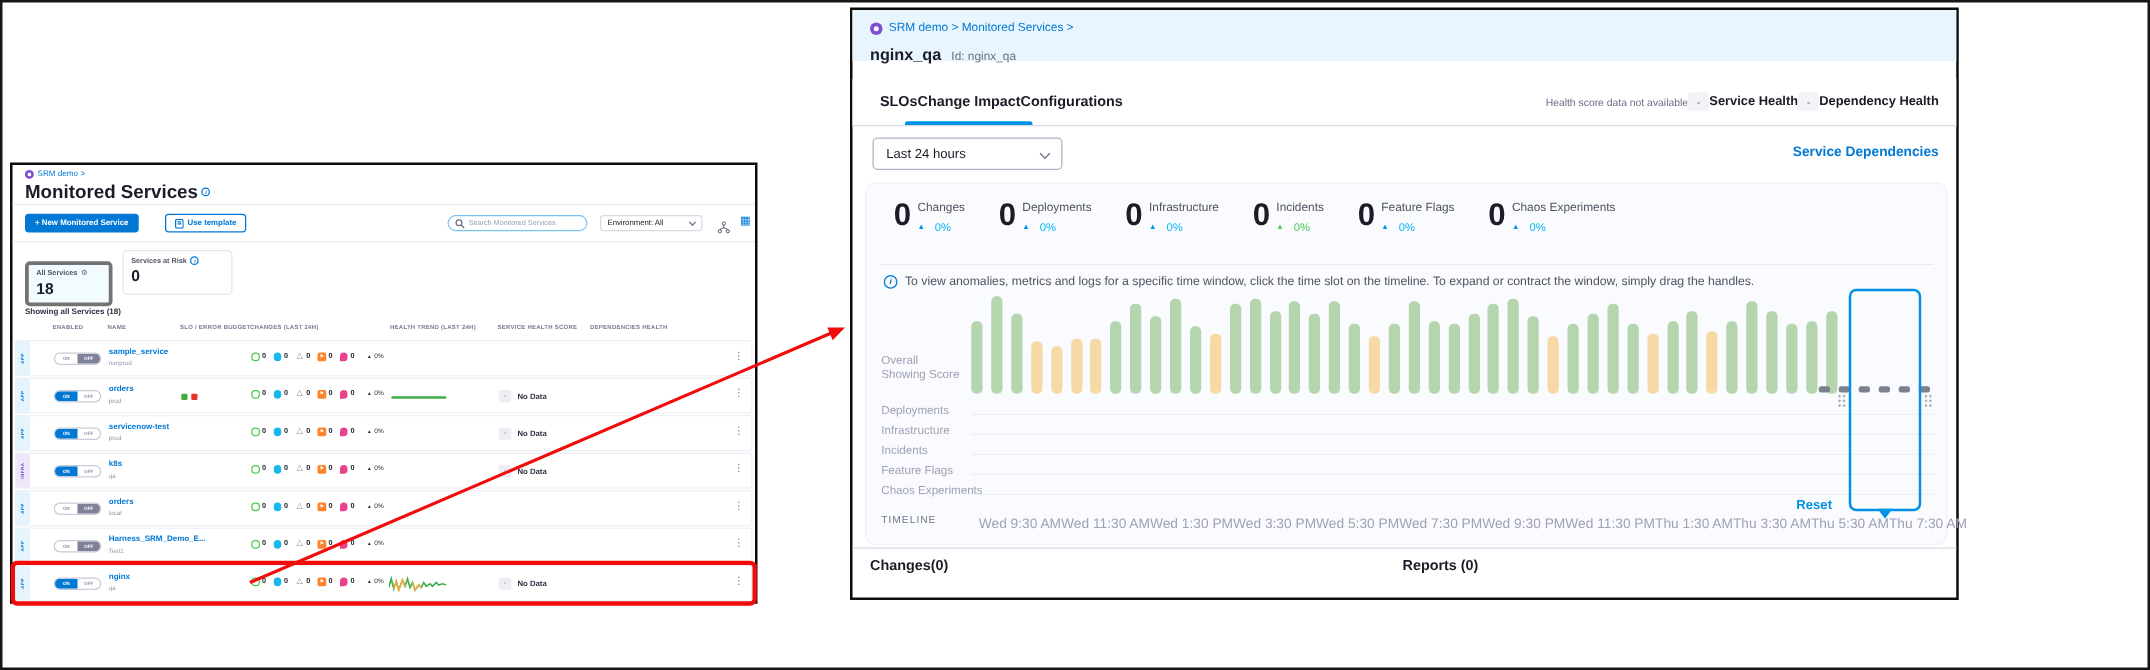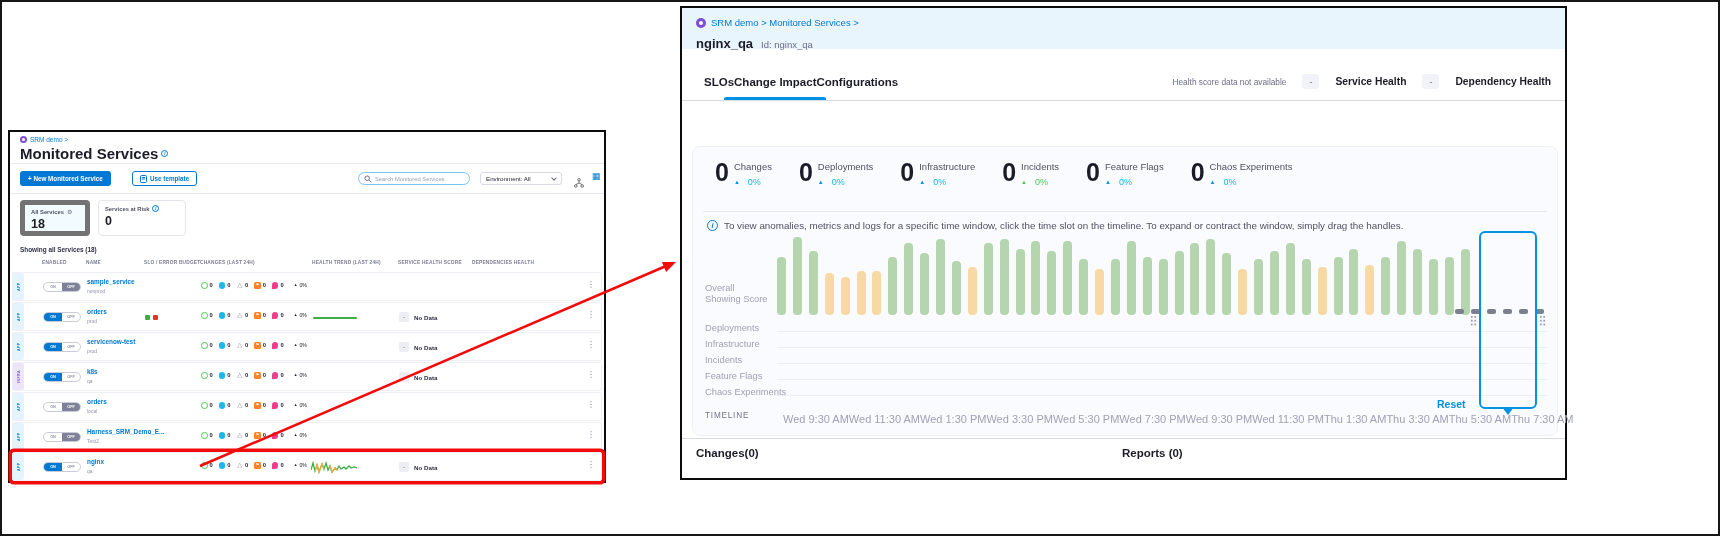--- a/index.html
+++ b/index.html
@@ -31,21 +31,21 @@
   .lp-search input { border:none; outline:none; width:90px; font-size:5.8px; color:#4f5162; font-family:inherit; background:transparent; }
   .lp-search input::placeholder { color:#9aa0b5; }
   .lp-env { position:absolute; left:470px; top:8px; width:82px; height:13px; border:1px solid #d9dae6; border-radius:3px;
     display:flex; align-items:center; justify-content:space-between; padding:0 5px; font-size:6.2px; color:#1c1c28; background:#fff; }
   .chev { width:4px; height:4px; border-right:1.2px solid #6b6d85; border-bottom:1.2px solid #6b6d85;
     transform:rotate(45deg); display:inline-block; flex:none; margin-bottom:1px; }
   .tb-ic1 { position:absolute; left:564px; top:10px; }
   .tb-ic2 { position:absolute; left:582px; top:8px; font-size:9px; color:#0278d5; line-height:9px; }
   .lp-cards { position:absolute; top:62px; left:0; right:0; height:48px; }
   .sum-card { position:absolute; top:6px; height:36px; background:#fff; border:1px solid #e4e5ee; border-radius:4px; padding:4px 6px; }
-  .sum-card.sel { border:5px solid #737373; background:#f2fbff; }
+  .sum-card.sel { border:3px solid #737373; background:#f2fbff;margin-top:9px; }
   .sum-card:nth-child(1){ left:10px; width:70px; } .sum-card:nth-child(2){ left:88px; width:88px; }
   .sum-label-row { display:flex; align-items:center; gap:3px; }
   .sum-label { font-size:5.8px; color:#4f5162; font-weight:bold; }
   .sum-ic.gear { font-size:6px; color:#6b6d85; line-height:6px; }
   .sum-val { font-size:12.5px; font-weight:bold; color:#1c1c28; margin-top:2px; }
   .lp-showing { position:absolute; top:114px; left:10px; font-size:6.4px; font-weight:bold; color:#2e3043; }
   .lp-thead { position:absolute; top:128px; left:2px; right:2px; height:12px; }
   .lp-thead .th { position:absolute; top:0; font-size:4.8px; font-weight:bold; color:#7a7c94; letter-spacing:0.2px; }
   .lp-tbody { position:absolute; top:0; left:0; right:0; bottom:0; }
   .svc-row { position:absolute; left:2px; right:2px; height:29px; background:#fff; border:1px solid #eef0f6; border-radius:2px; }
@@ -91,21 +91,21 @@
   .rp-title-row { position:absolute; left:14px; top:28px; display:flex; align-items:baseline; gap:8px; }
   .rp-title { font-size:13px; font-weight:bold; color:#1c1c28; }
   .rp-id { font-size:9.5px; color:#6b6d85; }
   .rp-meta { position:absolute; right:12px; top:7px; text-align:right; font-size:9.3px; line-height:13.5px; }
   .meta-label { color:#4f5162; } .meta-val { color:#1c1c28; font-weight:bold; }
   .rp-tabs-row { position:absolute; top:55px; left:0; right:0; height:38px; border-bottom:1px solid #d9dae6; background:#fff; }
   .rp-tabs { position:absolute; left:22px; top:0; height:100%; display:flex; align-items:center; }
   .tab { position:relative; font-size:11.5px; font-weight:bold; color:#1c1c28; height:100%; display:flex; align-items:center; }
   .tab.active::after { content:""; position:absolute; left:-10px; right:-10px; bottom:0; height:3px;
     background:#0092e4; border-radius:2px 2px 0 0; }
-  .rp-health { position:absolute; right:14px; top:0; height:100%; display:flex; align-items:center; gap:16px; }
+  .rp-health { position:absolute; right:14px; top:0; height:100%; display:flex; align-items:center; gap:0; }
   .hb-note { font-size:8.3px; color:#6b6d85; }
   .hb-badge { width:17px; height:15px; background:#f2f2f9; border-radius:3px; color:#6b6d85; font-size:9px;
     display:flex; align-items:center; justify-content:center; }
   .hb-label { font-size:10.3px; font-weight:bold; color:#1c1c28; }
   .rp-controls { position:absolute; top:93px; left:0; right:0; height:45px; }
   .rp-dropdown { position:absolute; left:16px; top:9px; width:152px; height:26px; border:1px solid #b0b1c3; border-radius:4px;
     display:flex; align-items:center; justify-content:space-between; padding:0 10px; font-size:10.5px; color:#1c1c28; background:#fff; }
   .rp-dropdown .chev { width:6px; height:6px; }
   .rp-dep-link { position:absolute; right:14px; top:15px; font-size:11px; font-weight:bold; color:#0278d5; }
   .rp-card { position:absolute; left:10px; top:138px; width:866px; height:290px; background:#fafbfe;
@@ -514,20 +514,27 @@
         <span class="tab">Configurations</span>
       </div>
     <div class="rp-health">
       <span class="hb-note">Health score data not available</span>
       <span class="hb-badge">-</span>
       <span class="hb-label">Service Health</span>
       <span class="hb-badge">-</span>
       <span class="hb-label">Dependency Health</span>
     </div>
   </div>
+  <div class="rp-controls">
+    <div class="rp-dropdown">
+      <span>Last 24 hours</span>
+      <span class="chev"></span>
+    </div>
+    <span class="rp-dep-link">Service Dependencies</span>
+  </div>
   <div class="rp-card" id="rp-card">
     <div class="stats-row">
         <div class="stat">
           <span class="stat-val">0</span>
           <div class="stat-right">
             <div class="stat-label">Changes</div>
             <div class="stat-delta">
               <span class="stat-tri">▲</span>
               <span class="stat-pct">0%</span>
             </div>

